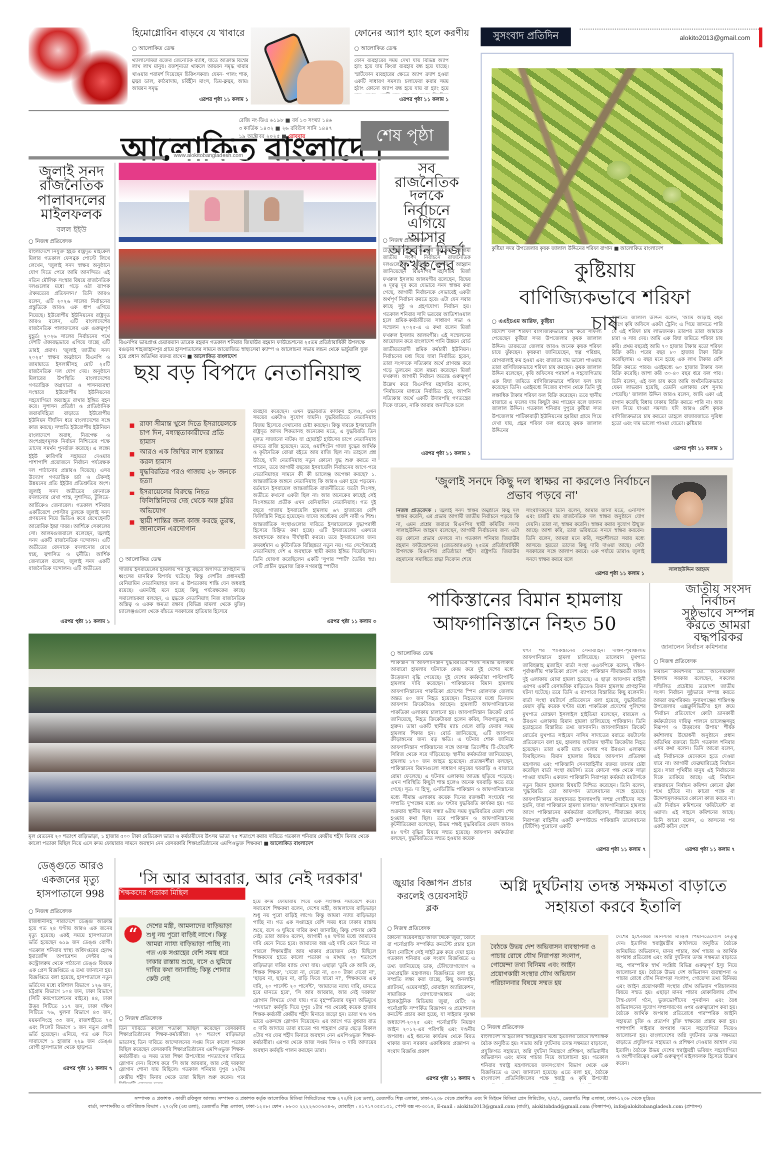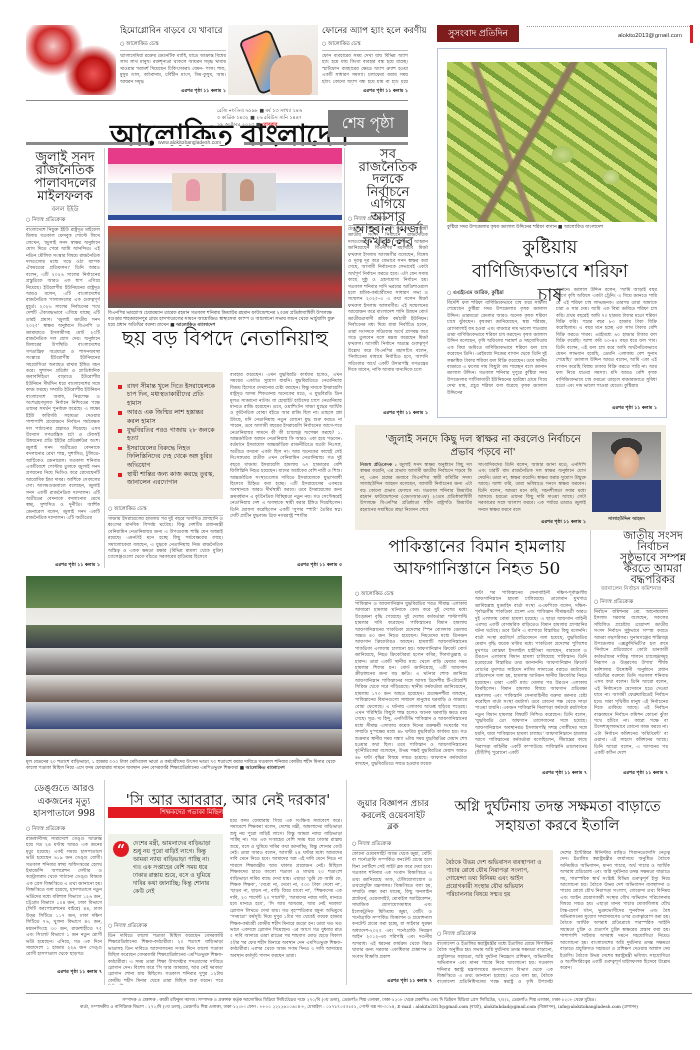--- a/index.html
+++ b/index.html
@@ -19,21 +19,21 @@
 .hand{position:absolute;left:42px;top:30px;width:42px;height:40px;border-radius:20px 10px 4px 4px;background:#e8b89a}
 #masthead-logo{left:110px;top:112px;font-size:29px;font-weight:bold;letter-spacing:-1px;font-family:"DejaVu Serif",serif;color:#111}
 #masthead-meta{left:217px;top:107px;font-size:4.8px;line-height:7px;color:#444}
 #masthead-meta .day{color:#e21b23;font-weight:bold}
 #section-tag{left:328px;top:110px;width:80px;height:27px;background:#7b7b7b;color:#fff;font-size:15px;text-align:center;line-height:27px}
 #url-bar{left:26px;top:141px;width:380px;height:5px}
 #url-bar .bar{position:absolute;top:1px;height:3px;background:#8a8a8a}
 #url-text{position:absolute;left:128px;top:-2px;font-size:5px;color:#666;background:#fff;padding:0 4px;font-family:"Liberation Sans",sans-serif}
 #top-rule{left:26px;top:100px;width:382px;height:1px;background:#888}
 
-#gn-tag{left:437px;top:25px;width:82px;height:17px;background:#7f1d1d;color:#fff;font-size:9px;line-height:17px;text-align:center}
+#gn-tag{left:437px;top:25px;width:82px;height:17px;background:#0f172a;color:#fff;font-size:9px;line-height:17px;text-align:center}
 #gn-email{left:527px;top:26px;width:163px;height:16px;border-top:1px dotted #999;font-family:"Liberation Sans",sans-serif;font-size:6px;color:#333;text-align:right;padding-right:8px;padding-top:5px}
 #gn-redbar{left:690px;top:25px;width:3px;height:18px;background:#e21b23}
 #gn-box{left:437px;top:48px;width:230px;height:370px;border:1px solid #b9c3dc}
 #gn-photo{left:447px;top:62px;width:210px;height:160px;background:
  radial-gradient(ellipse 18px 14px at 55% 58%,#c8d98a 0,#a9c463 60%,transparent 62%),
  radial-gradient(ellipse 14px 12px at 78% 72%,#d3e19a 0,#b0c86b 60%,transparent 62%),
  linear-gradient(120deg,transparent 40%,#8d7a5c 41%,#8d7a5c 43%,transparent 44%),
  linear-gradient(70deg,transparent 30%,#9b8566 31%,#9b8566 32.5%,transparent 33.5%),
  repeating-linear-gradient(35deg,#b6cd5e 0 9px,#8fb043 9px 14px,#d4e27b 14px 20px,#7aa03a 20px 25px)}
 
@@ -50,21 +50,21 @@
 
 #quote-band{left:16px;top:425px;width:650px;height:105px;background:#f1ede3}
 #salah-photo{left:592px;top:432px;width:69px;height:80px;background:
  radial-gradient(ellipse 18px 22px at 50% 38%,#e9c2a6 0,#d8a988 70%,transparent 72%),
  radial-gradient(ellipse 22px 14px at 50% 20%,#3a3836 0,#3a3836 70%,transparent 72%),
  linear-gradient(#8a8886 0,#b9b7b5 60%,#2e3e7a 60%,#2e3e7a 100%)}
 
 #protest-photo{left:26px;top:576px;width:316px;height:180px;background:
  linear-gradient(#3f6a3a 0,#6c8b55 18%,#e9e7e2 18%,#eeeeea 27%,#6a7a5a 27%,#3a3f48 40%,#d9dad9 40%,#5d5656 55%,#e5e4e2 55%,#6b5a52 70%,#cfd1d6 70%,#3a4a7a 85%,#bfbcb8 85%,#5a4a44 100%)}
 
-#teacher-strip{left:108px;top:807px;width:115px;height:11px;background:#e21b23;color:#fff;font-size:6.5px;text-align:right;line-height:11px}
+#teacher-strip{left:108px;top:807px;width:115px;height:11px;background:#e21b23;color:#fff;font-size:6.5px;text-align:left;line-height:11px}
 #teacher-quote{left:108px;top:834px;width:115px;height:72px;background:#eef2e8}
 #quote-mark{left:113px;top:841px;width:16px;height:16px;border-radius:50%;background:#e21b23;color:#fff;font-size:14px;line-height:18px;text-align:center;font-family:"DejaVu Serif",serif;font-weight:bold}
 #italy-box{left:437px;top:850px;width:116px;height:75px;background:#f1ebdd}
 
 #footer-rule{left:26px;top:993px;width:666px;height:1px;background:#888}
 #footer{left:26px;top:996px;width:666px;font-size:4.3px;line-height:7px;color:#333;text-align:center}
 .col-rule-v{position:absolute;width:1px;background:#ccc}
 </style>
 </head>
 <body>
@@ -138,21 +138,21 @@
     <li>ইসরায়েলের বিরুদ্ধে নিহত ফিলিস্তিনিদের দেহ থেকে অঙ্গ চুরির অভিযোগ</li>
     <li>স্থায়ী শান্তির জন্য কাজ করছে তুরস্ক, জানালেন এরদোগান</li>
   </ul>
 </div>
 <div class="abs byline" style="left:108px;top:505px;width:115px"><span>○ </span><span>আলোকিত ডেস্ক</span></div>
 <div class="abs body-text" style="left:108px;top:516px;width:115px;height:44px">গাজায় ইসরায়েলের হামলায় পর দুই বছরে অগণিত প্রাণহানি ও ধ্বংসের মানবিক বিপর্যয় ঘটেছে। কিন্তু দেশটির প্রধানমন্ত্রী বেনিয়ামিন নেতানিয়াহুর জন্য এ উপত্যকায় শান্তি যেন অধরাই রয়েছে। এমনটাই মনে হচ্ছে কিছু পর্যবেক্ষকের কাছে। সমালোচকরা বলছেন, এ যুদ্ধকে নেতানিয়াহু নিজ রাজনৈতিক অস্তিত্ব ও একক ক্ষমতা রক্ষার (বিভিন্ন মামলা থেকে মুক্তি) চ্যালেঞ্জগুলো থেকে বাঁচতে সরকারের হাতিয়ার হিসেবে</div>
 <div class="abs body-text" style="left:230px;top:372px;width:112px;height:188px">ব্যবহার করেছেন। এখন যুদ্ধবিরতি কার্যকর হলেও, এখন সময়ের একটাও সুযোগ যায়নি। যুদ্ধবিরতিতে নেতানিয়াহু বিজয় হিসেবে দেখানোর চেষ্টা করছেন। কিন্তু দাবকে ইসরায়েলি রাষ্ট্রদূত আদম শিকতানহু অনেকের মতে, এ যুদ্ধবিরতি তিন মূলত সাজানো নাটক। যা হোয়াইট হাউসের চাপে নেতানিয়াহু মানতে রাজি হয়েছেন। তবে, ওয়াশিংটন গাজা যুদ্ধের আর্থিক ও কূটনৈতিক বোঝা বইতে আর রাজি ছিল না। তাহলে প্রশ্ন উঠছে, যদি নেতানিয়াহু নতুন কোনো যুদ্ধ শুরু করতে না পারেন, তবে আগামী বছরের ইসরায়েলি নির্বাচনের আগে-পরে নেতানিয়াহুর সামনে কী কী চ্যালেঞ্জ অপেক্ষা করছে? ১. আন্তর্জাতিক অঙ্গনে নেতানিয়াহু কি আরও একা হয়ে পড়বেন: বর্তমানে ইসরায়েল আন্তর্জাতিক রাজনীতিতে যতটা নিঃসঙ্গ, অতীতে কখনো একটা ছিল না। আর অনেকের কাছেই সেই নিঃসঙ্গতার প্রতীক এখন বেনিয়ামিন নেতানিয়াহু। গত দুই বছরে গাজায় ইসরায়েলি হামলায় ৬৭ হাজারের বেশি ফিলিস্তিনি নিহত হয়েছেন। যাদের অর্ধেকের বেশি নারী ও শিশু। আন্তর্জাতিক সংস্থাগুলোর দাবিতে ইসরায়েলকে যুদ্ধাপরাধী হিসেবে চিহ্নিত করা হচ্ছে। এটি ইসরায়েলের একঘরে অবস্থানকে আরও দীর্ঘস্থায়ী করবে। তবে ইসরায়েলের জন্য ক্রমবর্ধমান এ কূটনৈতিক বিচ্ছিন্নতা নতুন নয়। গত সেপ্টেম্বরেই নেতানিয়াহু দেশ এ অবস্থাকে স্থায়ী করার ইঙ্গিত দিয়েছিলেন। তিনি ঘোষণা করেছিলেন একটি 'সুপার স্পার্টা' তৈরির স্বপ্ন। সেটি প্রাচীন যুদ্ধবাজ গ্রিক নগররাষ্ট্র স্পার্টার</div>
 <div class="abs jump" style="left:230px;top:561px;width:112px">এরপর পৃষ্ঠা ১১ কলাম ৩</div>
 
 <div class="abs" id="quote-band" style="left:355px;width:311px"></div>
-<div class="abs hl" style="left:373px;top:432px;width:220px;font-size:10px;line-height:13px">'জুলাই সনদে কিছু দল স্বাক্ষর না করলেও নির্বাচনে প্রভাব পড়বে না'</div>
+<div class="abs hl" style="left:383px;top:432px;width:220px;font-size:10px;line-height:13px">'জুলাই সনদে কিছু দল স্বাক্ষর না করলেও নির্বাচনে প্রভাব পড়বে না'</div>
 <div class="abs body-text" style="left:360px;top:462px;width:112px;height:62px"><b>নিজস্ব প্রতিবেদক :</b> <span>জুলাই সনদ স্বাক্ষর অনুষ্ঠানে কিছু দল স্বাক্ষর করেনি, এর প্রভাব আগামী জাতীয় নির্বাচনে পড়বে কি না, এমন প্রশ্নের জবাবে বিএনপির স্থায়ী কমিটির সদস্য সালাহউদ্দিন আহমদ বলেছেন, আগামী নির্বাচনের জন্য এটা বড় কোনো প্রভাব ফেলবে না। গতকাল শনিবার জিয়াউর রহমান ফাউন্ডেশনের (জেডআরএফ) ২৫তম প্রতিষ্ঠাবার্ষিকী উপলক্ষে বিএনপির প্রতিষ্ঠাতা শহীদ রাষ্ট্রপতি জিয়াউর রহমানের সমাধিতে শ্রদ্ধা নিবেদন শেষে</span></div>
 <div class="abs body-text" style="left:478px;top:462px;width:108px;height:54px">সাংবাদিকদের তিনি বলেন, আমার জানা মতে, এনসিপি এবং চারটি বাম রাজনৈতিক দল স্বাক্ষর অনুষ্ঠানে যোগ দেয়নি। তারা না, স্বাক্ষর করেনি। স্বাক্ষর করার সুযোগ উন্মুক্ত আছে। আশা করি, তারা ভবিষ্যতে সনদে স্বাক্ষর করবেন। তিনি বলেন, আমরা মনে করি, সহনশীলতা সবার মধ্যে আসবে। হয়তো তাদের কিছু দাবি দাওয়া আছে। সেটা সরকারের সঙ্গে আলাপ করবে। এক পর্যায়ে তারাও জুলাই সনদে স্বাক্ষর করবে বলে</div>
 <div class="abs jump" style="left:478px;top:518px;width:108px">এরপর পৃষ্ঠা ১১ কলাম ১</div>
 <div class="abs photo" id="salah-photo"></div>
 <div class="abs caption" style="left:592px;top:516px;width:69px;text-align:center;font-weight:bold">সালাহউদ্দিন আহমদ</div>
 
 <div class="abs hl" style="left:372px;top:535px;width:210px;font-size:17px;line-height:22px">পাকিস্তানের বিমান হামলায় আফগানিস্তানে নিহত 50</div>
 <div class="abs byline" style="left:355px;top:590px;width:112px"><span>○ </span><span>আলোকিত ডেস্ক</span></div>
 <div class="abs body-text" style="left:355px;top:601px;width:112px;height:180px">পাকিস্তান ও আফগানিস্তান যুদ্ধবিরতির পরও সীমান্ত এলাকায় আবারো হামলার ঘটনাকে কেন্দ্র করে দুই দেশের মধ্যে উত্তেজনা বৃদ্ধি পেয়েছে। দুই দেশের কর্মকর্তারা পাল্টাপাল্টি হামলার দাবি করেছেন। পাকিস্তানের বিমান হামলায় আফগানিস্তানের পাকতিকা প্রদেশের স্পিন বোলদাক জেলায় অন্তত ৪০ জন নিহত হয়েছেন। নিহতদের মধ্যে তিনজন আফগান ক্রিকেটারও আছেন। হামলাটি আফগানিস্তানের পাকতিকা এলাকায় চালানো হয়। আফগানিস্তান ক্রিকেট বোর্ড জানিয়েছে, নিহত ক্রিকেটাররা হলেন কবির, সিবগাতুল্লাহ ও হারুন। তারা একটি স্থানীয় ম্যাচ খেলে বাড়ি ফেরার সময় হামলার শিকার হন। বোর্ড জানিয়েছে, এটি আফগান ক্রীড়াঙ্গনের জন্য বড় ক্ষতি। এ ঘটনার শোক জানিয়ে আফগানিস্তান পাকিস্তানের সঙ্গে আসন্ন ত্রিদেশীয় টি-টোয়েন্টি সিরিজ থেকে সরে দাঁড়িয়েছে। স্থানীয় কর্মকর্তারা জানিয়েছেন, হামলায় ১৭০ জন আহত হয়েছেন। প্রত্যক্ষদর্শীরা বলছেন, পাকিস্তানের বিমানগুলো সাধারণ মানুষের ঘরবাড়ি ও বাজারে বোমা ফেলেছে। এ ঘটনায় এলাকায় আতঙ্ক ছড়িয়ে পড়েছে। এখন পরিস্থিতি কিছুটা শান্ত হলেও অনেক ঘরবাড়ি ক্ষতে রয়ে গেছে। সূত্র: দ্য হিন্দু, এনডিটিভি পাকিস্তান ও আফগানিস্তানের মধ্যে সীমান্ত এলাকায় কয়েক দিনের রক্তক্ষয়ী সংঘর্ষের পর সম্প্রতি দু'পক্ষের মধ্যে ৪৮ ঘণ্টার যুদ্ধবিরতি কার্যকর হয়। গত শুক্রবার স্থানীয় সময় সন্ধ্যা ৬টায় সময় যুদ্ধবিরতির মেয়াদ শেষ হওয়ার কথা ছিল। তবে পাকিস্তান ও আফগানিস্তানের কূটনীতিকেরা বলেছেন, উভয় পক্ষই যুদ্ধবিরতির মেয়াদ আরও ৪৮ ঘণ্টা বৃদ্ধির বিষয়ে সম্মত হয়েছে। আফগান কর্মকর্তারা বলছেন, যুদ্ধবিরতিতে সম্মত হওয়ার কয়েক</div>
 <div class="abs body-text" style="left:475px;top:590px;width:112px;height:177px">ঘণ্টা পর পাকিস্তানের সেনাবাহিনী দক্ষিণ-পূর্বাঞ্চলীয় আফগানিস্তানে হামলা চালিয়েছে। তালেবান মুখপাত্র জাবিহুল্লাহ মুজাহিদ বার্তা সংস্থা এএফপিকে বলেন, দক্ষিণ-পূর্বাঞ্চলীয় পাকতিকা প্রদেশ এবং পাকিস্তান সীমান্তবর্তী আরও দুই এলাকায় বোমা হামলা হয়েছে। এ ছাড়া আফগান বাহিনী এরপর একটি বেসামরিক বাড়িতেও বিমান হামলায় প্রাণহানির ঘটনা ঘটেছে। তবে তিনি এ ব্যাপারে বিস্তারিত কিছু বলেননি। বার্তা সংস্থা রয়টার্সে প্রতিবেদনে বলা হয়েছে, যুদ্ধবিরতির মেয়াদ বৃদ্ধি করেক ঘণ্টার মধ্যে পাকতিকা প্রদেশের পুলিশের মুখপাত্র মোস্তফা ইসলাইল হাইডিয়া বলেছেন, বারমেল ও উরগুন এলাকায় বিমান হামলা চালিয়েছে পাকিস্তান। তিনি হতাহতের বিস্তারিত তথ্য জানাননি। আফগানিস্তান ক্রিকেট বোর্ডের মুখপাত্র সাইয়েদ নাসিম সাদাতের বরাতে রয়টার্সের প্রতিবেদনে বলা হয়, হামলায় আটজন স্থানীয় ক্রিকেটার নিহত হয়েছেন। তারা একটি ম্যাচ খেলার পর উরগুন এলাকায় ফিরছিলেন। বিমান হামলার বিষয়ে আফগান প্রতিরক্ষা মন্ত্রণালয় এবং পাকিস্তানি সেনাবাহিনীর বক্তব্য জানার চেষ্টা করেছিল বার্তা সংস্থা রয়টার্স। তবে কোনো পক্ষ থেকে সাড়া পাওয়া যায়নি। একজন পাকিস্তানি নিরাপত্তা কর্মকর্তা রয়টার্সকে নতুন বিমান হামলার বিষয়টি নিশ্চিত করেছেন। তিনি বলেন, 'যুদ্ধবিরতি তো আফগান তালেবানের সঙ্গে হয়েছে। আফগানিস্তানে অবস্থানরত ইসলামপন্থি সশস্ত্র গোষ্ঠীদের সঙ্গে হয়নি, যারা পাকিস্তানে হামলা চালায়।' আফগানিস্তানে হামলার আগে পাকিস্তানের কর্মকর্তারা বলেছিলেন, সীমান্তের কাছে নিরাপত্তা বাহিনীর একটি কম্পাউন্ডে পাকিস্তানি তালেবানের (টিটিপি) পুরোনো একটি</div>

